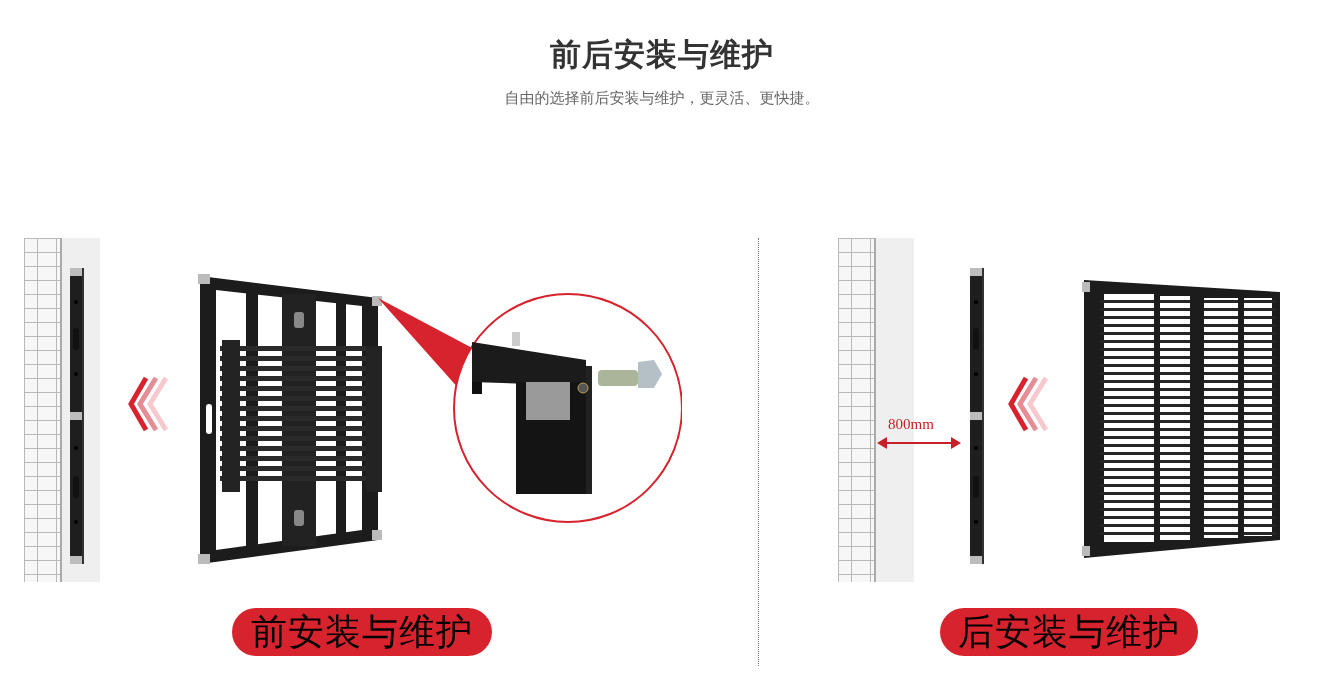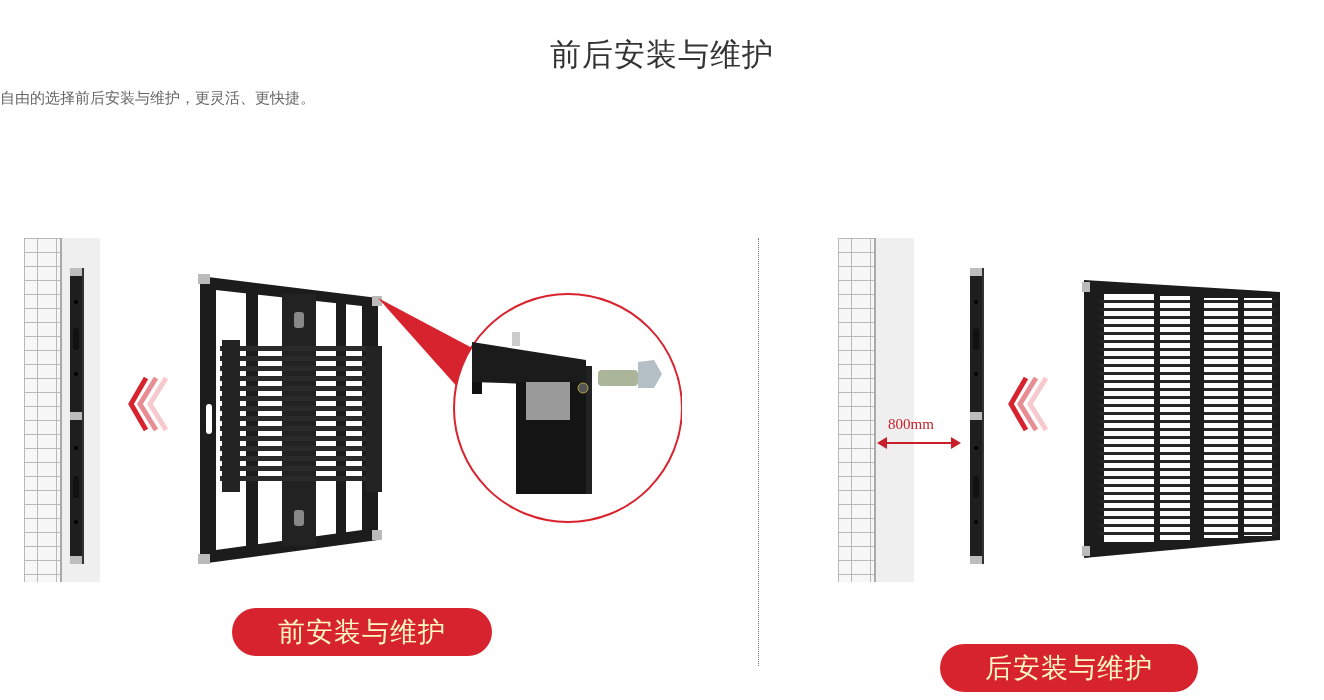--- a/index.html
+++ b/index.html
@@ -1,36 +1,36 @@
 <!DOCTYPE html>
 <html><head>
 <meta charset="utf-8">
 <style>
   html,body{margin:0;padding:0;background:#fff;}
   body{width:1324px;height:700px;position:relative;overflow:hidden;font-family:"DejaVu Sans","Liberation Sans",sans-serif;}
-  .title{position:absolute;left:0;right:0;top:34px;text-align:center;font-size:31px;font-weight:normal;color:#333;letter-spacing:1px;}
-  .subtitle{position:absolute;left:0;right:0;top:89px;font-size:15px;color:#666;}
+  .title{position:absolute;left:0;right:0;top:34px;text-align:center;font-size:31px;font-weight:bold;color:#333;letter-spacing:1px;}
+  .subtitle{position:absolute;left:0;right:0;top:89px;text-align:center;font-size:15px;color:#666;}
   .divider{position:absolute;left:758px;top:238px;height:428px;border-left:1px dotted #777;}
   .wall{position:absolute;width:38px;height:344px;top:238px;
     background-color:#f7f7f7;
     background-image:
       linear-gradient(#b9b9b9 1px, transparent 1px),
       linear-gradient(90deg, transparent 12px, #b9b9b9 12px, #b9b9b9 13px, transparent 13px),
       linear-gradient(90deg, transparent 31px, #b9b9b9 31px, #b9b9b9 32px, transparent 32px);
     background-size:38px 14px, 38px 28px, 38px 28px;
     background-position:0 0, 0 0, 0 14px;
     background-repeat:repeat;
     border-left:1px solid #b9b9b9;border-right:2px solid #aaa;box-sizing:border-box;}
   .wall-space{position:absolute;top:238px;height:344px;background:#efefef;}
   .side-panel{position:absolute;width:12px;background:#1e1e1e;border-right:2px solid #333;}
   .side-panel .cap{position:absolute;left:0;width:12px;height:8px;background:#bdbdbd;}
   .side-panel .dot{position:absolute;left:4px;width:4px;height:4px;border-radius:50%;background:#000;}
   .side-panel .slot{position:absolute;left:3px;width:6px;height:22px;border-radius:3px;background:#111;}
   .chev{position:absolute;}
-  .pill{position:absolute;height:48px;border-radius:24px;background:#d7232d;color:#fef9c3;font-size:27px;display:flex;align-items:center;justify-content:center;letter-spacing:1px;border:0;cursor:pointer;font-family:"DejaVu Sans","Liberation Sans",sans-serif;}
+  .pill{position:absolute;height:48px;border-radius:24px;background:#d7232d;color:#000000;font-size:36px;display:flex;align-items:center;justify-content:center;letter-spacing:1px;border:0;cursor:pointer;font-family:"DejaVu Sans","Liberation Sans",sans-serif;}
   .dim-label{position:absolute;font-size:15px;color:#c8202a;font-family:Liberation Serif, serif;}
   svg{display:block;}
 </style>
 </head>
 <body>
 
 <div class="title">前后安装与维护</div>
 <div class="subtitle">自由的选择前后安装与维护，更灵活、更快捷。</div>
 
 <section>
@@ -176,14 +176,14 @@
       <rect x="20" y="246" width="176" height="3"></rect>
         <rect x="20" y="254" width="176" height="3"></rect>
     </g>
     <rect x="74" y="16" width="6" height="250" fill="#1c1c1c"></rect>
     <rect x="110" y="18" width="14" height="246" fill="#1c1c1c"></rect>
     <rect x="158" y="20" width="6" height="240" fill="#1c1c1c"></rect>
     <rect x="2" y="4" width="8" height="10" fill="#bbb"></rect>
     <rect x="2" y="268" width="8" height="10" fill="#bbb"></rect>
   </svg>
 
-  <button class="pill" style="left:940px;top:644px;width:258px;">后安装与维护</button>
+  <button class="pill" style="left:940px;top:608px;width:258px;">后安装与维护</button>
 </section>
 
 </body></html>

